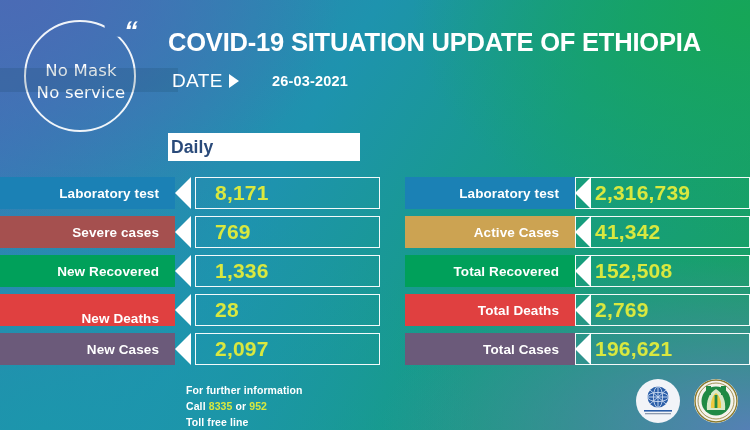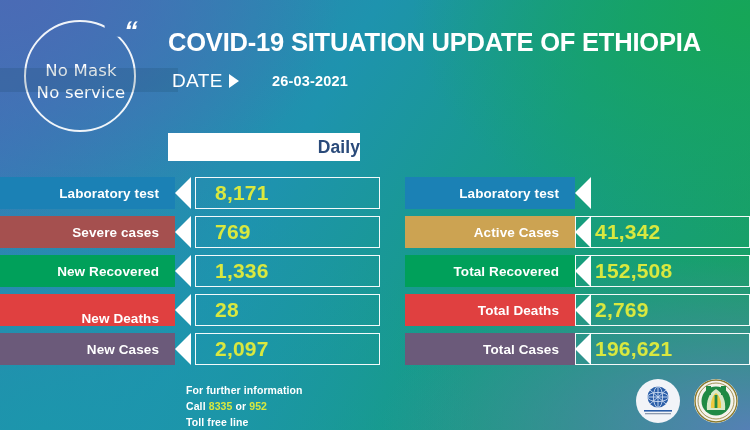--- a/index.html
+++ b/index.html
@@ -116,23 +116,22 @@
   
   .column { position: absolute; top: 133px; }
   .column.left  { left: 168px;  width: 192px; }
   .column.right { left: 573px;  width: 177px; }
 
   .col-head {
     height: 28px;
     background: #ffffff;
     display: flex;
     align-items: center;
-    padding-left: 14px;
+    padding-left: 3px;
     box-sizing: border-box;
-    justify-content: flex-end;
   }
   .col-head-text {
     color: #2A4A7A;
     font-size: 17.5px;
     font-weight: bold;
     letter-spacing: 0.1px;
   }
 
   
   .rows {
@@ -261,20 +260,23 @@
           <span class="band-label">Laboratory test</span>
         </div>
         <div class="notch left"></div>
         <div class="valbox left">
           <span class="valbox-text">8,171</span>
         </div>
         <div class="band right" style="background: rgb(27, 129, 181);">
           <span class="band-label">Laboratory test</span>
         </div>
         <div class="notch right"></div>
+        <div class="valbox right">
+          <span class="valbox-text">2,316,739</span>
+        </div>
       </div>
       <div class="row">
         <div class="band left" style="background: rgb(165, 80, 79); text-align: center;">
           <span class="band-label">Severe cases</span>
         </div>
         <div class="notch left"></div>
         <div class="valbox left">
           <span class="valbox-text">769</span>
         </div>
         <div class="band right" style="background: rgb(204, 163, 82);">

